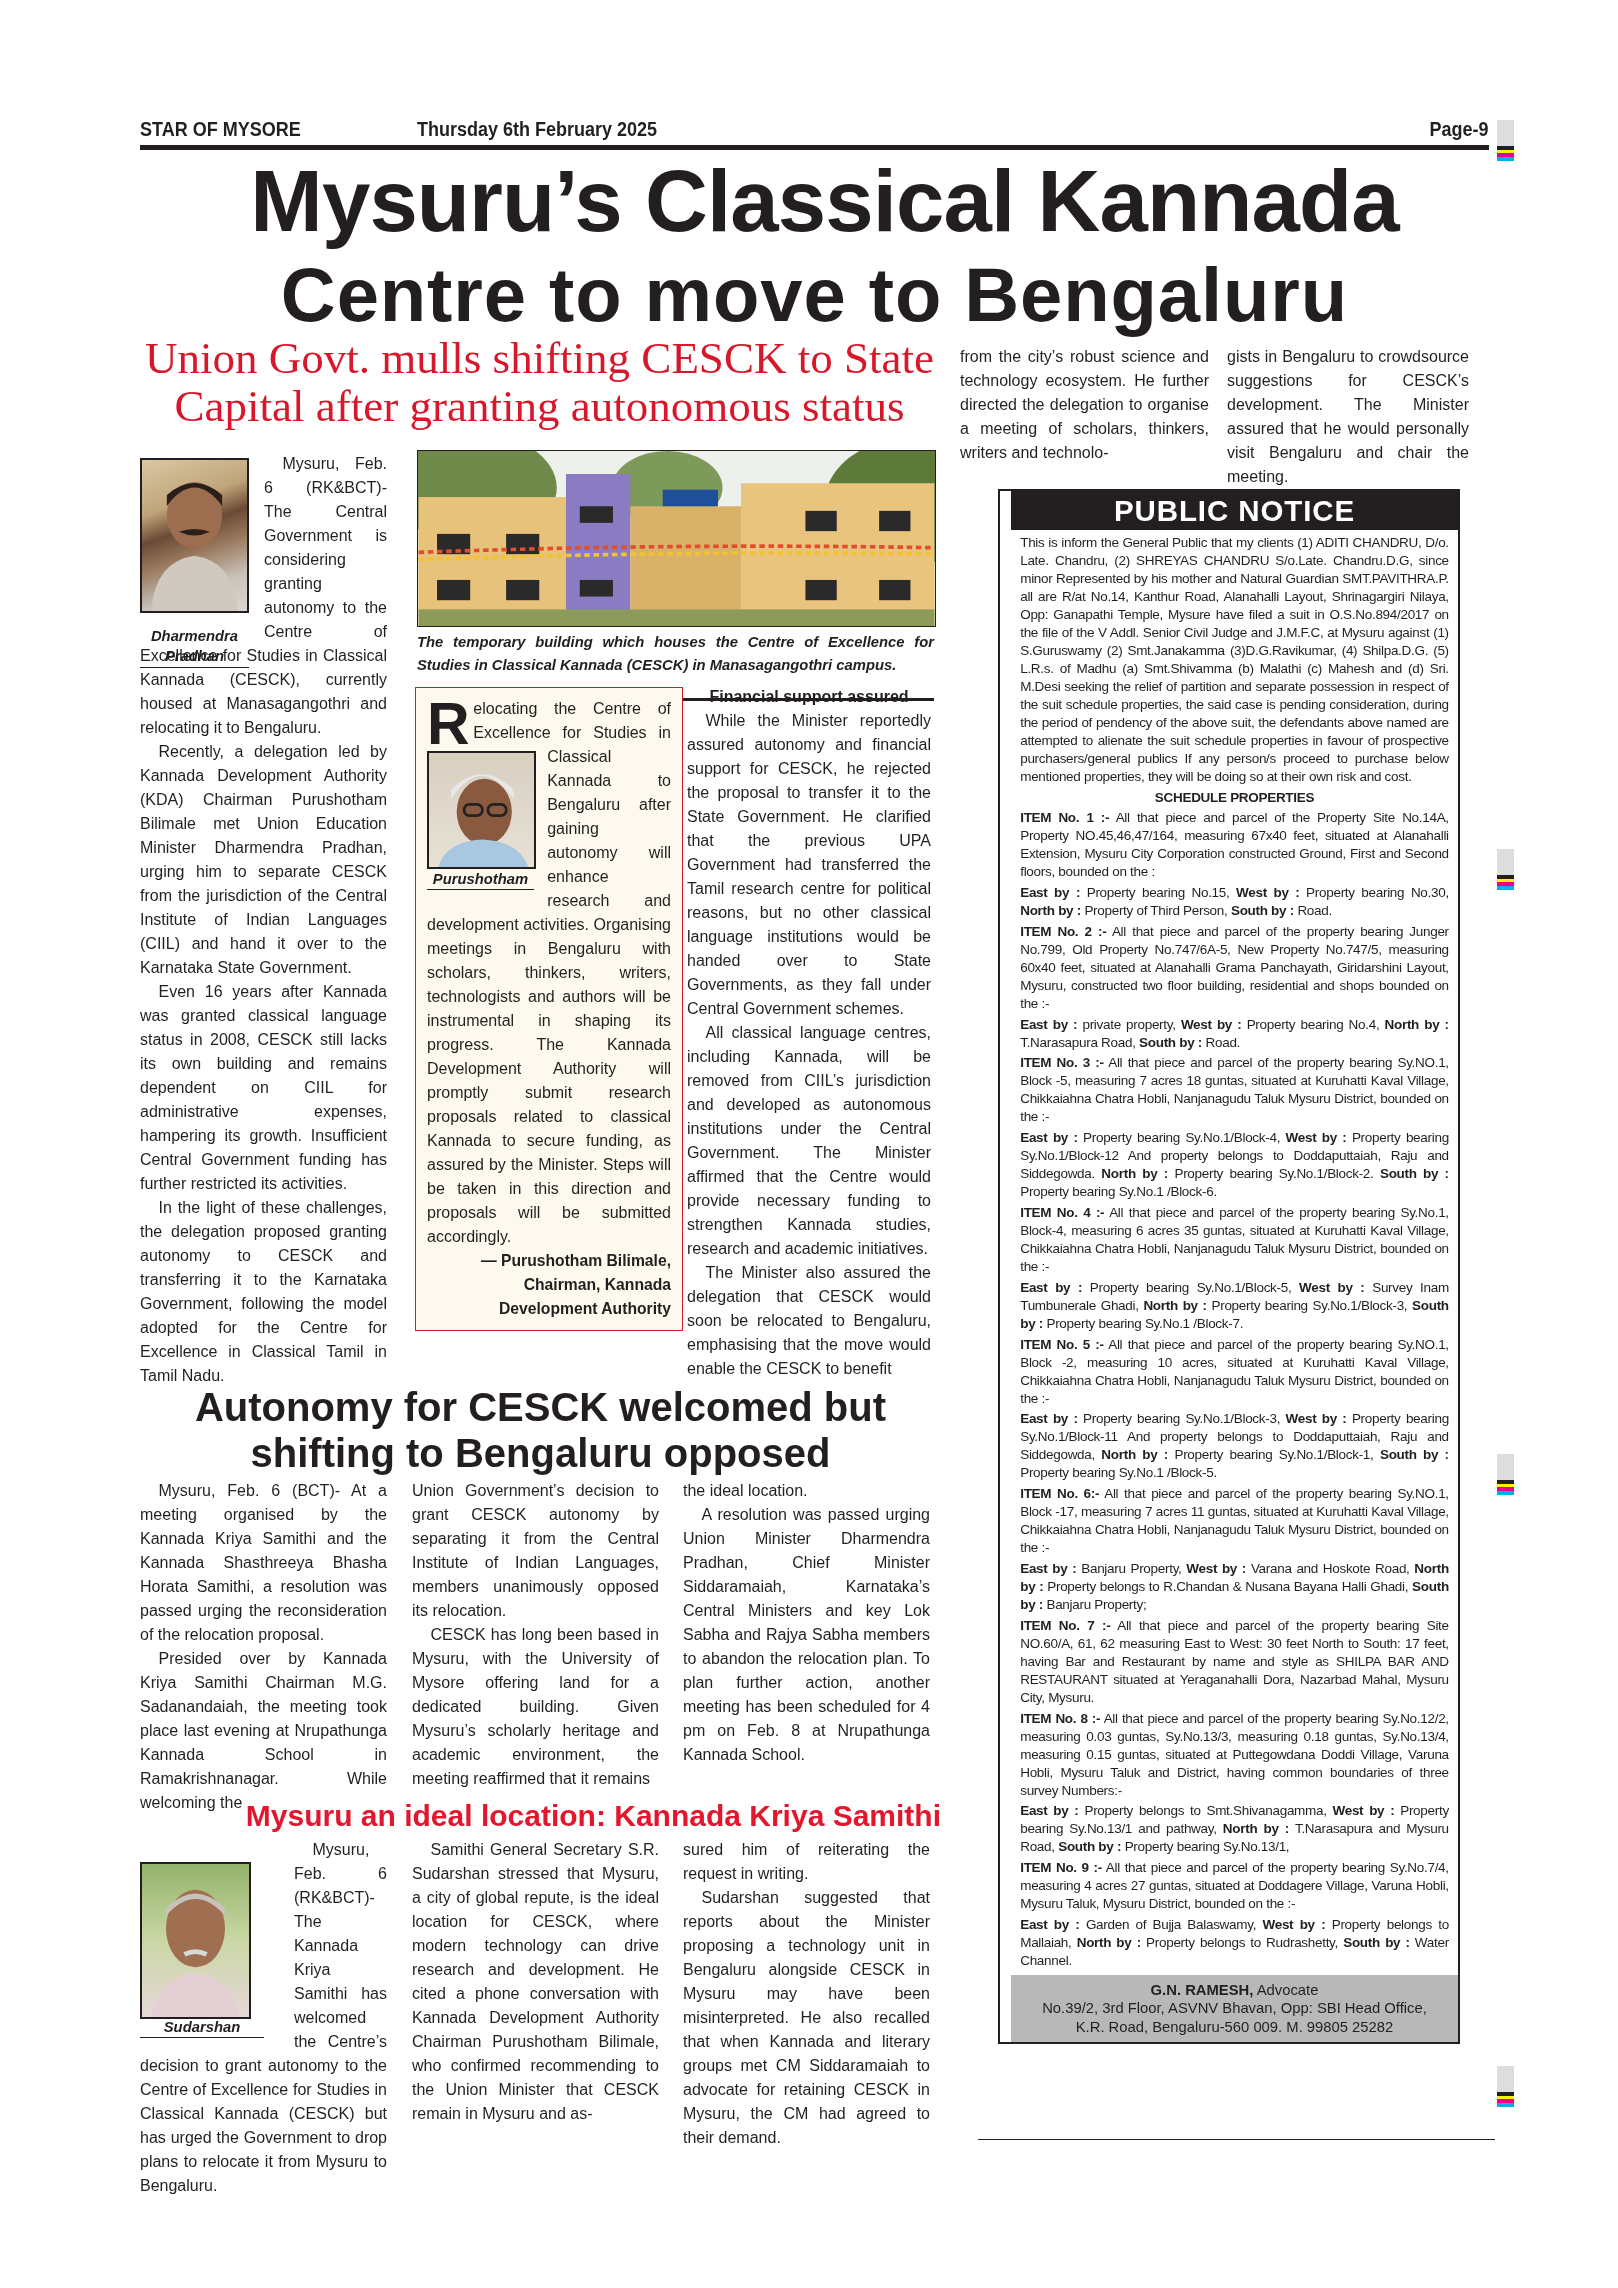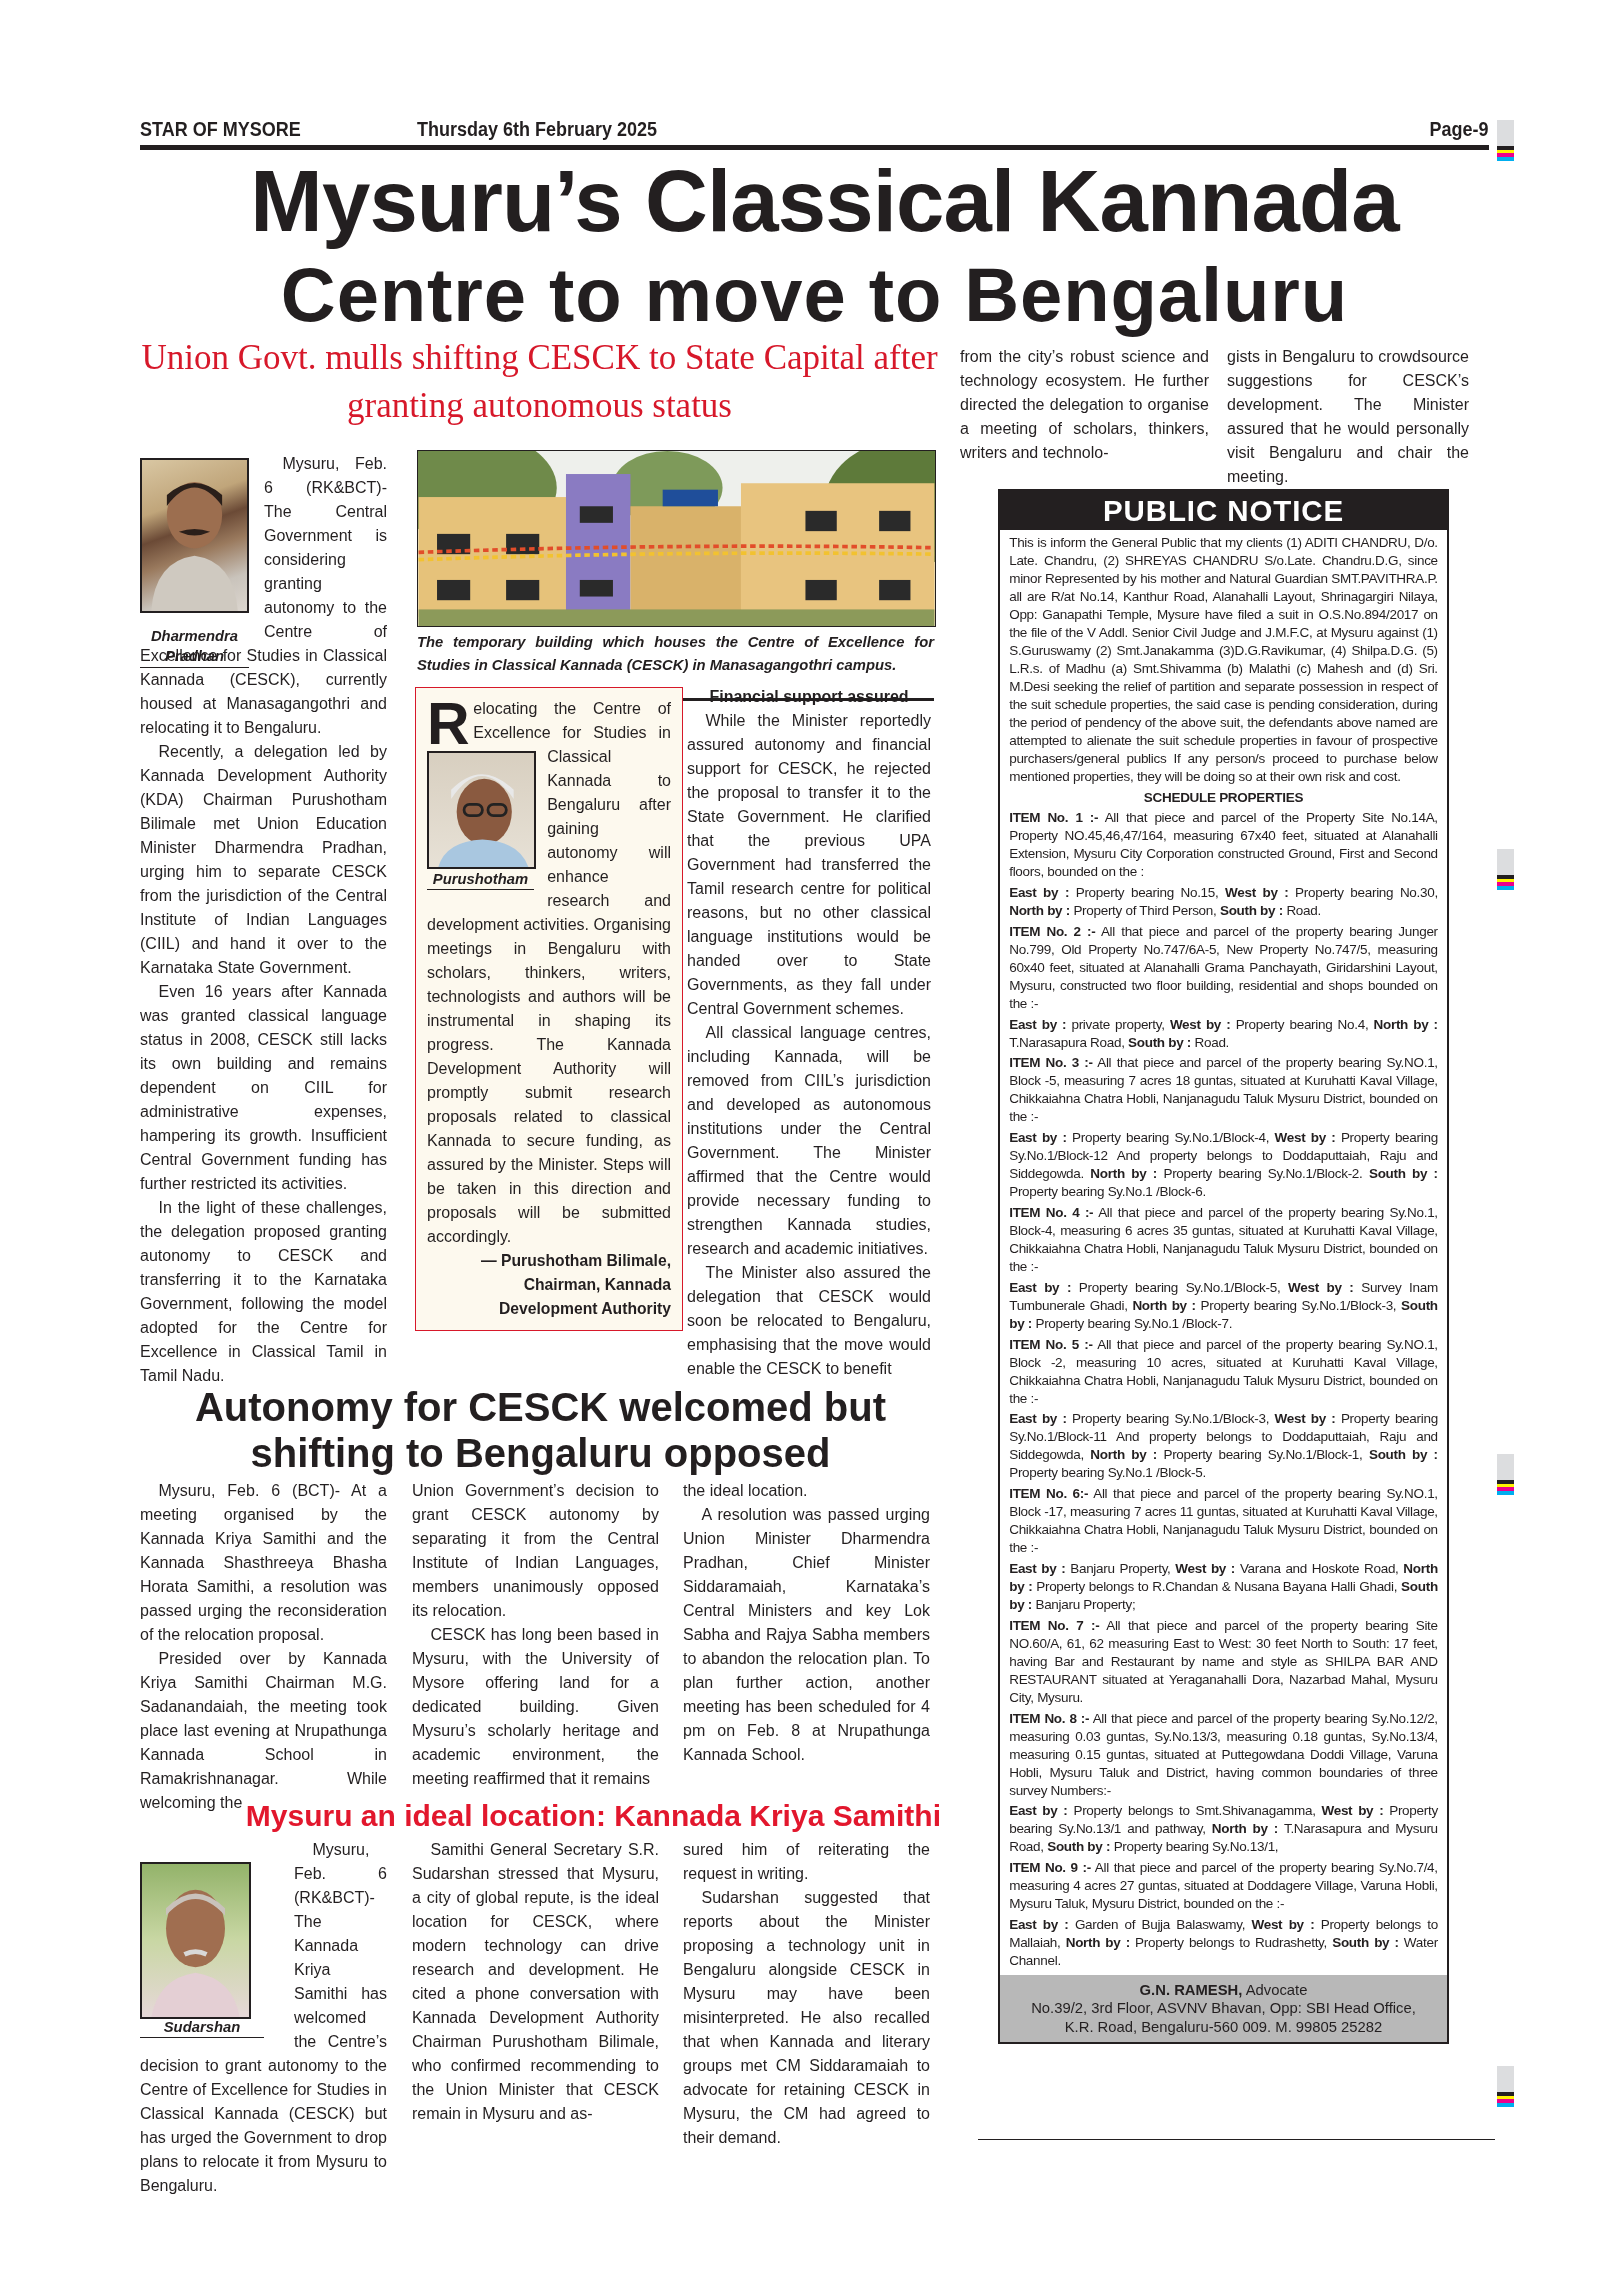--- a/index.html
+++ b/index.html
@@ -5,34 +5,34 @@
   html, body { margin:0; padding:0; background:#ffffff; }
   body { width:1619px; height:2289px; position:relative; overflow:hidden; color:#231f20; font-family:"Liberation Sans", sans-serif; }
   .abs { position:absolute; }
   .masthead { left:140px; top:114px; width:1349px; height:31px; border-bottom:5.5px solid #231f20; }
   .masthead span { position:absolute; top:3.7px; font-size:20px; font-weight:bold; font-family:"Liberation Sans", sans-serif; transform:scaleX(0.9); transform-origin:left; }
   .mh-paper { left:0; }
   .mh-date { left:277px; }
   .mh-page { right:0; transform-origin:right !important; }
   .head1 { left:150px; top:155px; width:1349px; text-align:center; font-size:87px; font-weight:bold; line-height:92px; letter-spacing:-0.9px; font-family:"Liberation Sans", sans-serif; }
   .head2 { left:140px; top:253px; width:1349px; text-align:center; font-size:76px; font-weight:bold; line-height:83px; letter-spacing:0.9px; }
-  .sub { left:137px; top:334px; width:805px; text-align:center; color:#d7182a; font-family:"Liberation Serif", serif; font-size:35px; line-height:48px; }
+  .sub { left:137px; top:334px; width:805px; text-align:center; color:#d7182a; font-family:"Liberation Serif", serif; font-size:45px; line-height:48px; }
   .body { font-size:16px; line-height:24px; text-align:justify; color:#231f20; }
   .body p { margin:0; text-indent:18.5px; }
   .body p.noind { text-indent:0; }
   .col { position:absolute; }
   .photo { position:absolute; border:2.8px solid #231f20; overflow:hidden; }
   .cap { position:absolute; font-style:italic; font-weight:bold; font-size:14.8px; text-align:center; line-height:21px; border-bottom:1.8px solid #231f20; }
   .building { left:417px; top:450px; width:517px; height:175px; border:1.8px solid #231f20; overflow:hidden; background:#e9d99a; }
   .bcap { left:417px; top:631px; width:517px; font-size:14.8px; font-weight:bold; font-style:italic; text-align:justify; line-height:23px; border-bottom:3.7px solid #231f20; padding-bottom:21px; }
   .quote { left:415px; top:687px; width:244px; border:1.8px solid #d7182a; background:#fdf9ee; padding:9.2px 11px 9.2px 11px; }
   .dropcap { float:left; font-size:59px; font-weight:bold; line-height:46px; margin:3.7px 3.7px 0 0; }
   .qsig { text-align:right; font-weight:bold; font-size:15.7px; line-height:24px; }
   .fin-h { font-weight:bold; text-align:center; font-size:16px; line-height:24px; }
-  .notice { left:998px; top:489px; width:447px; border:2.8px solid #231f20; background:#ffffff; }
+  .notice { left:998px; top:489px; width:447px; border:2.8px solid #231f20; background:#ffffff;padding-left:11px; }
   .notice-title { background:#231f20; color:#ffffff; text-align:center; font-weight:bold; font-size:29.5px; line-height:39px; letter-spacing:0.9px; }
   .notice-body { padding:3.7px 9.2px 0 9.2px; font-size:13.5px; line-height:18px; text-align:justify; font-family:"Liberation Sans", sans-serif; letter-spacing:-0.3px; }
   .notice-body p { margin:0 0 2.8px 0; }
   .notice-body b { font-weight:bold; }
   .sched { text-align:center; font-weight:bold; margin:3.7px 0 1.8px 0; }
   .notice-foot { background:#b8b8b8; text-align:center; padding:5.5px 3.7px 5.5px 3.7px; font-size:14.8px; line-height:18.5px; margin-top:5.5px; }
   .h2 { left:140px; top:1384px; width:801px; text-align:center; font-size:40px; font-weight:bold; line-height:46px; }
   .h3 { left:140px; top:1797px; width:801px; text-align:right; font-size:30px; font-weight:bold; color:#e2172d; line-height:37px; }
   .regmark { position:absolute; left:1497px; width:16.6px; }
   .rm-grey { height:26px; background:#dcdddf; }

